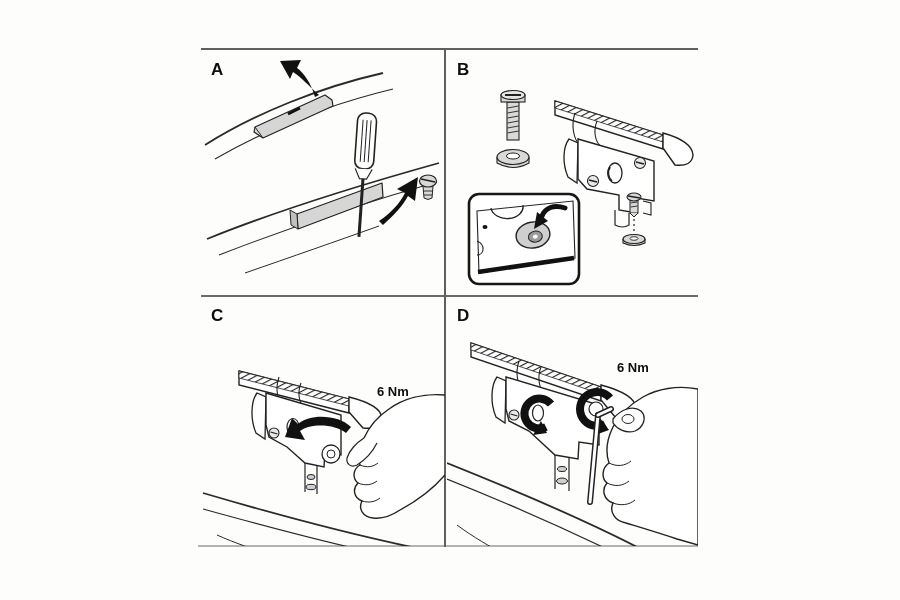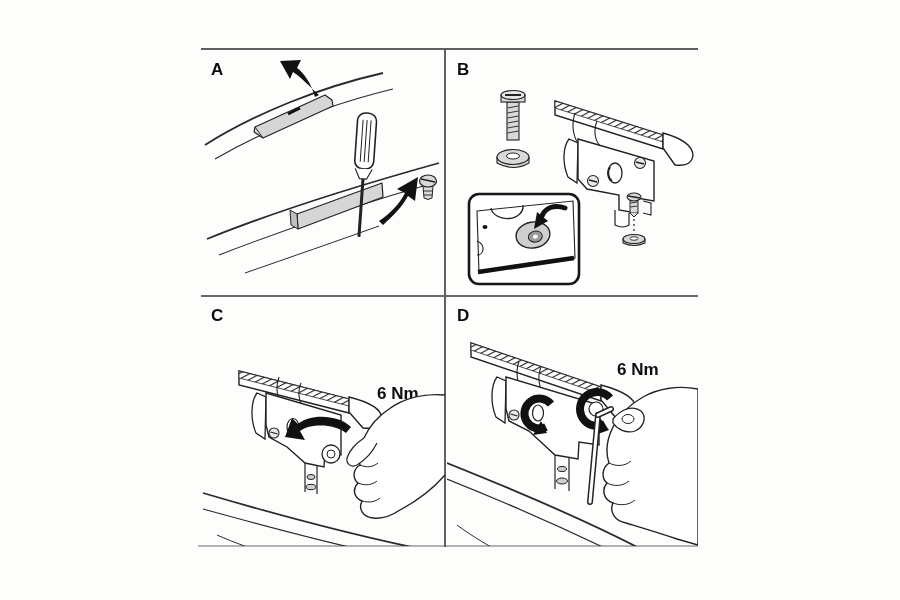--- a/index.html
+++ b/index.html
@@ -10,21 +10,21 @@
   .frame-mid{left:201px;top:295px;width:497px;height:2px;background:#6a6a6a;}
   .frame-bottom{left:198px;top:545px;width:500px;height:2px;background:#b3b3b3;}
   .frame-vert{left:444px;top:48px;width:2px;height:499px;}
   .panel{position:absolute;}
   .panel-a{left:201px;top:51px;width:244px;height:244px;}
   .panel-b{left:447px;top:51px;width:251px;height:244px;}
   .panel-c{left:201px;top:297px;width:244px;height:249px;}
   .panel-d{left:447px;top:297px;width:251px;height:249px;}
   .panel svg{position:absolute;left:0;top:0;}
   .panel-label{position:absolute;left:10px;top:9px;font-size:17px;font-weight:700;color:#0d0d0d;}
-  .torque{position:absolute;font-size:17px;font-weight:700;color:#0d0d0d;white-space:nowrap;}
+  .torque{position:absolute;font-size:13px;font-weight:700;color:#0d0d0d;white-space:nowrap;}
   .torque-c{left:176px;top:87px;}
   .torque-d{left:170px;top:63px;}
 </style>
 </head>
 <body>
 
 <div class="sheet">
 
   <div class="frame-line frame-top"></div>
   <div class="frame-line frame-mid"></div>

